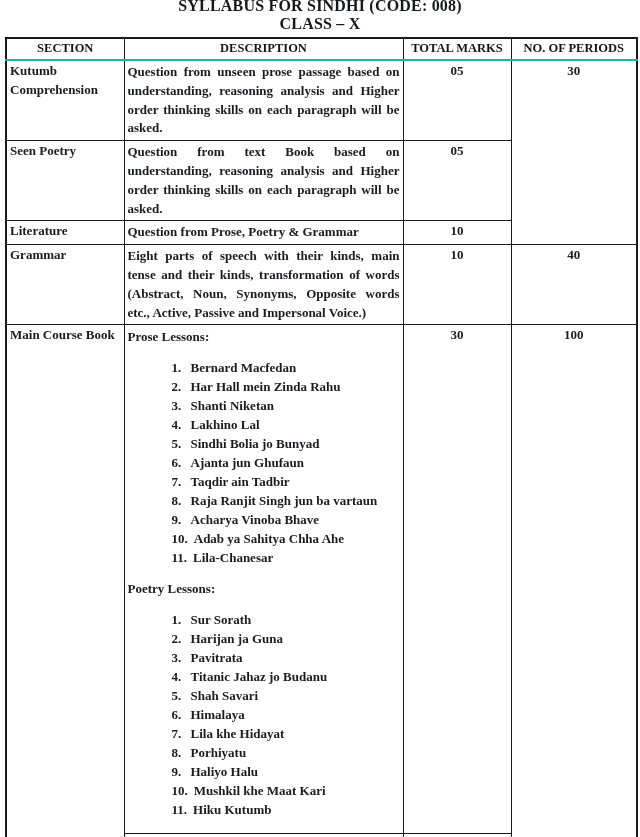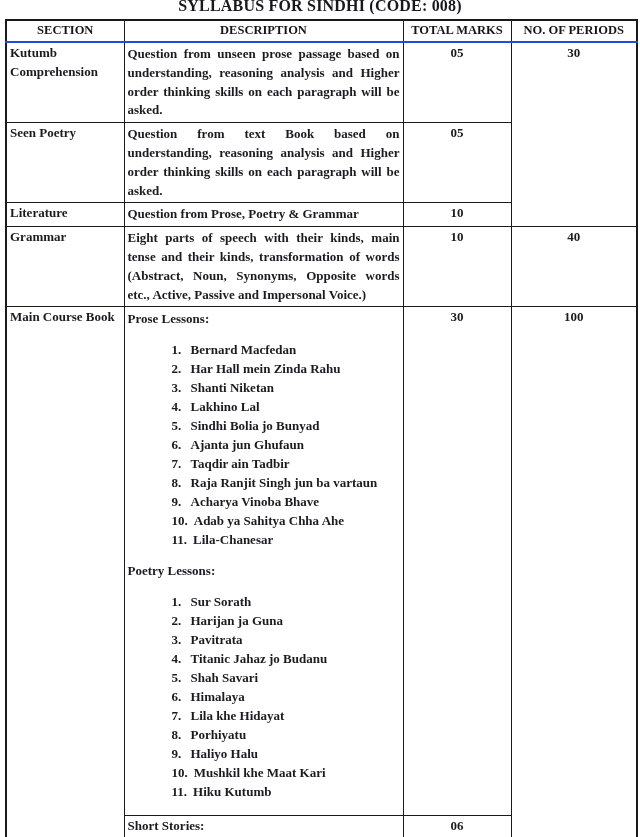--- a/index.html
+++ b/index.html
@@ -47,21 +47,21 @@
   col.c-periods { width: 126px; }
 
   th, td {
     border: 1px solid #1a1a1a;
     vertical-align: top;
     font-weight: 700;
     padding: 0;
     overflow: hidden;
   }
   thead th {
-    border-bottom: 2px solid #1d4ed8;
+    border-bottom: 2px solid #14b8a6;
     font-size: 12.5px;
     line-height: 17px;
     height: 18px;
     text-align: center;
     padding: 1px 2px;
     color: #15151c;
   }
   td.section-cell {
     font-size: 13px;
     line-height: 18.8px;
@@ -118,20 +118,21 @@
   tr.r-short .lesson-heading,
   tr.r-short ol.lesson-list li { line-height: 16.5px; }
 </style>
 </head>
 <body>
 
 <div class="page">
 
   <div class="title-block">
     <div class="title-line">SYLLABUS FOR SINDHI (CODE: 008)</div>
+    <div class="title-line">CLASS – X</div>
   </div>
 
   <table class="syllabus">
     <colgroup>
       <col class="c-section">
         <col class="c-desc">
         <col class="c-marks">
         <col class="c-periods">
     </colgroup>
     <thead>

